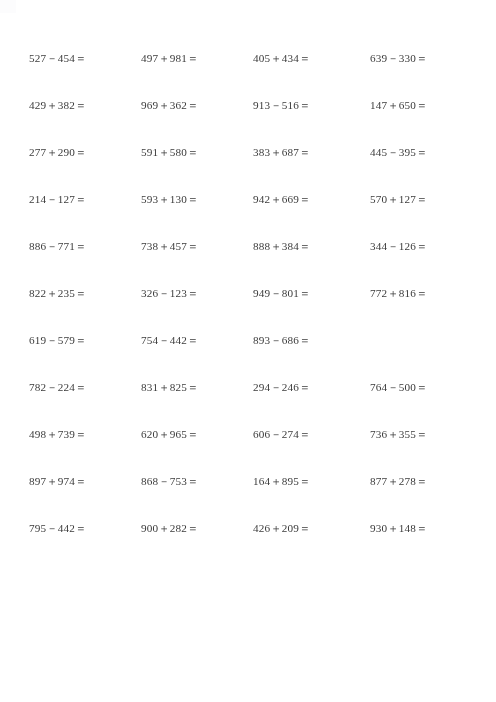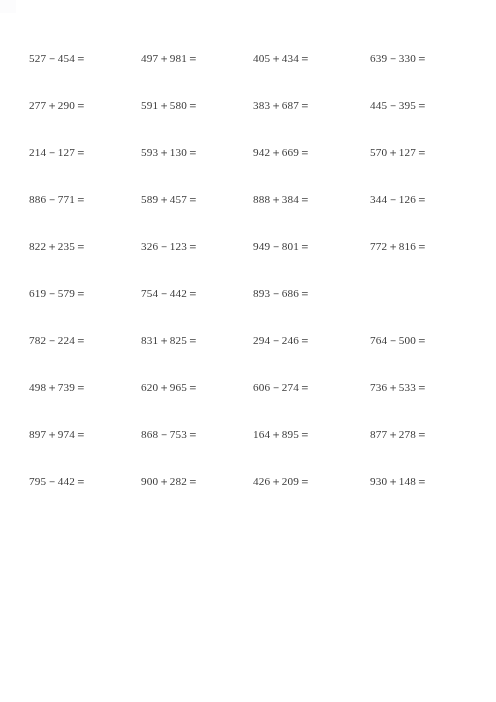--- a/index.html
+++ b/index.html
@@ -65,34 +65,40 @@
   <div class="corner-artifact"></div>
 
   <div class="worksheet-grid" id="worksheet-grid">
       <div class="problem-row">
         <div class="problem-cell col-0">527－454＝</div>
         <div class="problem-cell col-1">497＋981＝</div>
         <div class="problem-cell col-2">405＋434＝</div>
         <div class="problem-cell col-3">639－330＝</div>
       </div>
       <div class="problem-row">
+        <div class="problem-cell col-0">429＋382＝</div>
+        <div class="problem-cell col-1">969＋362＝</div>
+        <div class="problem-cell col-2">913－516＝</div>
+        <div class="problem-cell col-3">147＋650＝</div>
+      </div>
+      <div class="problem-row">
         <div class="problem-cell col-0">277＋290＝</div>
         <div class="problem-cell col-1">591＋580＝</div>
         <div class="problem-cell col-2">383＋687＝</div>
         <div class="problem-cell col-3">445－395＝</div>
       </div>
       <div class="problem-row">
         <div class="problem-cell col-0">214－127＝</div>
         <div class="problem-cell col-1">593＋130＝</div>
         <div class="problem-cell col-2">942＋669＝</div>
         <div class="problem-cell col-3">570＋127＝</div>
       </div>
       <div class="problem-row">
         <div class="problem-cell col-0">886－771＝</div>
-        <div class="problem-cell col-1">589＋457＝</div>
+        <div class="problem-cell col-1">738＋457＝</div>
         <div class="problem-cell col-2">888＋384＝</div>
         <div class="problem-cell col-3">344－126＝</div>
       </div>
       <div class="problem-row">
         <div class="problem-cell col-0">822＋235＝</div>
         <div class="problem-cell col-1">326－123＝</div>
         <div class="problem-cell col-2">949－801＝</div>
         <div class="problem-cell col-3">772＋816＝</div>
       </div>
       <div class="problem-row">
@@ -103,21 +109,21 @@
       <div class="problem-row">
         <div class="problem-cell col-0">782－224＝</div>
         <div class="problem-cell col-1">831＋825＝</div>
         <div class="problem-cell col-2">294－246＝</div>
         <div class="problem-cell col-3">764－500＝</div>
       </div>
       <div class="problem-row">
         <div class="problem-cell col-0">498＋739＝</div>
         <div class="problem-cell col-1">620＋965＝</div>
         <div class="problem-cell col-2">606－274＝</div>
-        <div class="problem-cell col-3">736＋533＝</div>
+        <div class="problem-cell col-3">736＋355＝</div>
       </div>
       <div class="problem-row">
         <div class="problem-cell col-0">897＋974＝</div>
         <div class="problem-cell col-1">868－753＝</div>
         <div class="problem-cell col-2">164＋895＝</div>
         <div class="problem-cell col-3">877＋278＝</div>
       </div>
       <div class="problem-row">
         <div class="problem-cell col-0">795－442＝</div>
         <div class="problem-cell col-1">900＋282＝</div>

